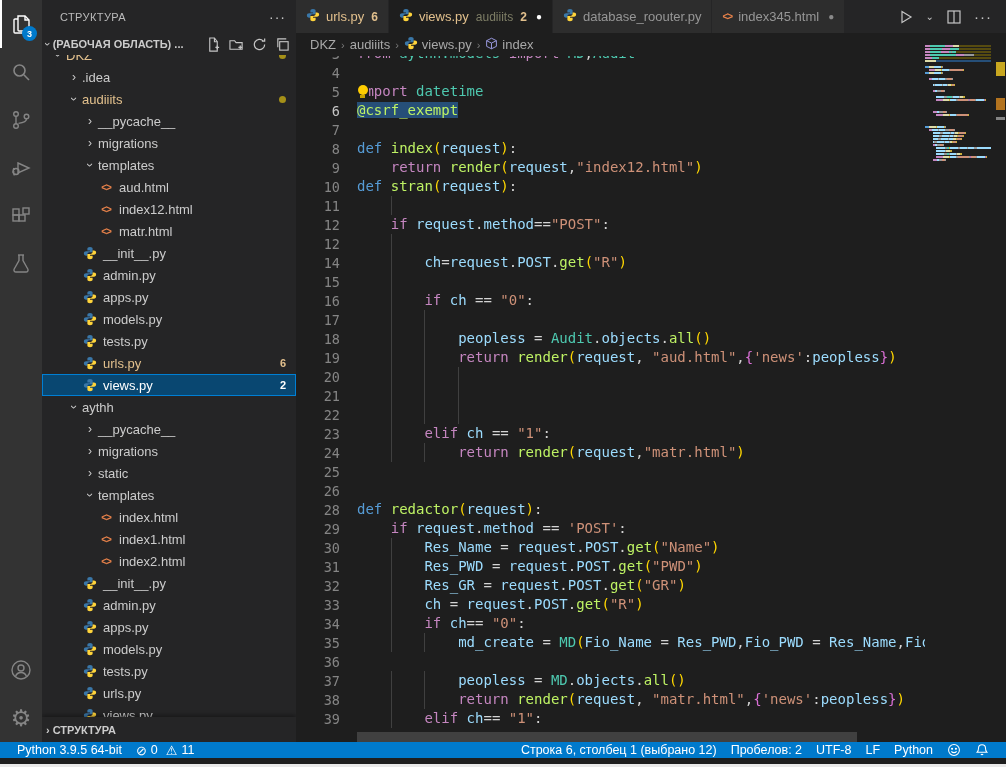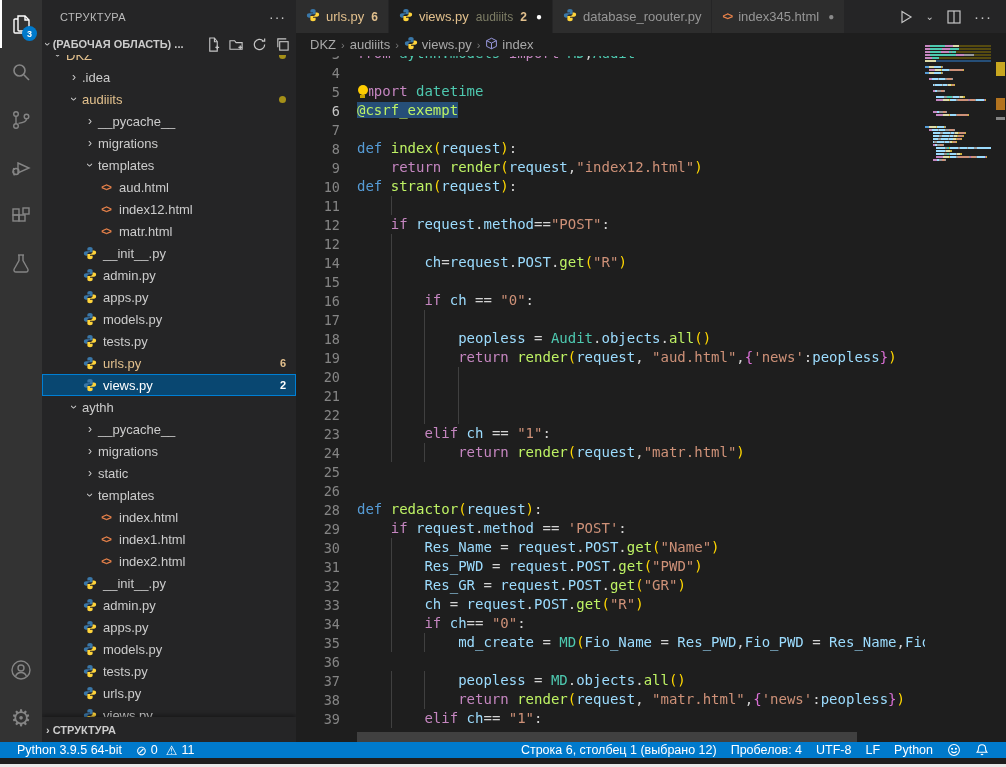--- a/index.html
+++ b/index.html
@@ -833,21 +833,21 @@
           <span>0</span>
           <span class="sb-ico" style="margin-left:4px">⚠</span>
           <span>11</span>
         </div>
       </div>
     <div class="sb-right" id="sb-right">
         <div class="sb-item">
           <span>Строка 6, столбец 1 (выбрано 12)</span>
         </div>
         <div class="sb-item">
-          <span>Пробелов: 4</span>
+          <span>Пробелов: 2</span>
         </div>
         <div class="sb-item">
           <span>UTF-8</span>
         </div>
         <div class="sb-item">
           <span>LF</span>
         </div>
         <div class="sb-item">
           <span>Python</span>
         </div>

